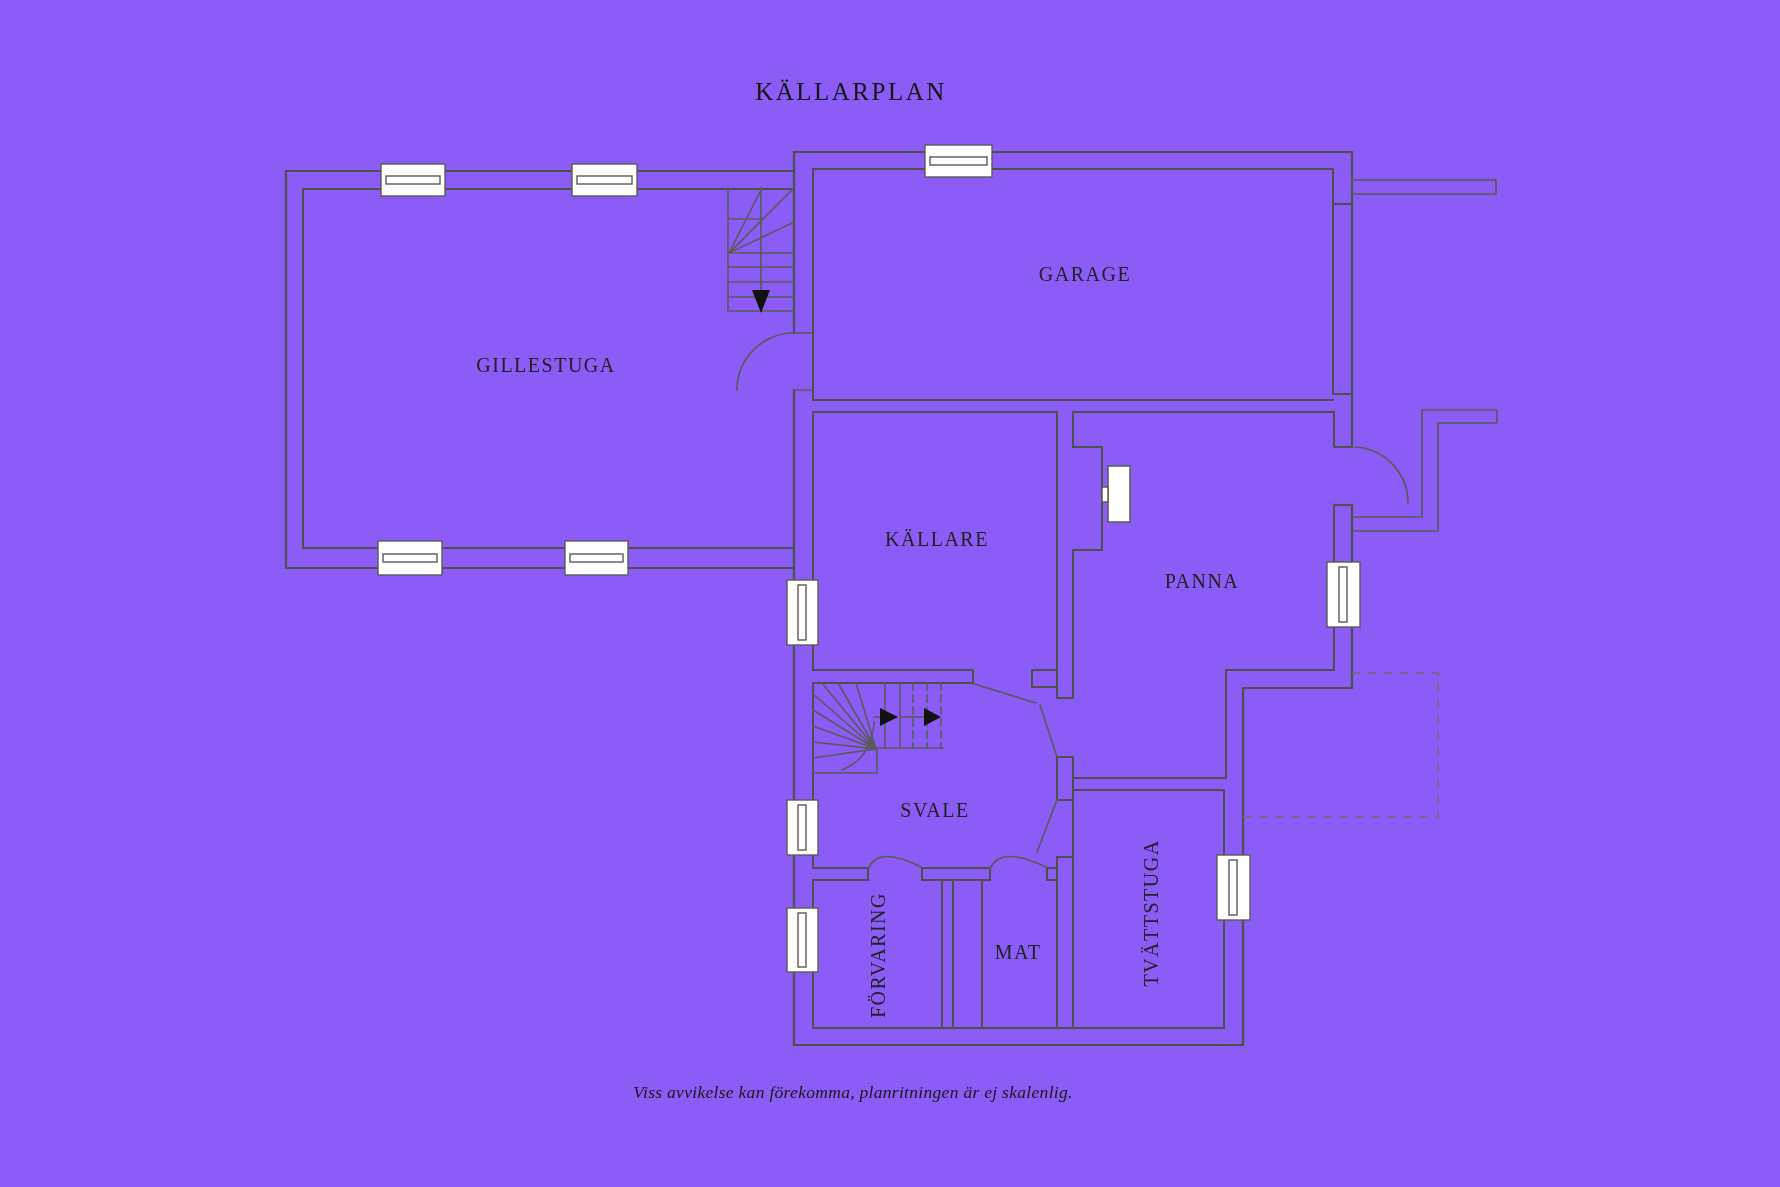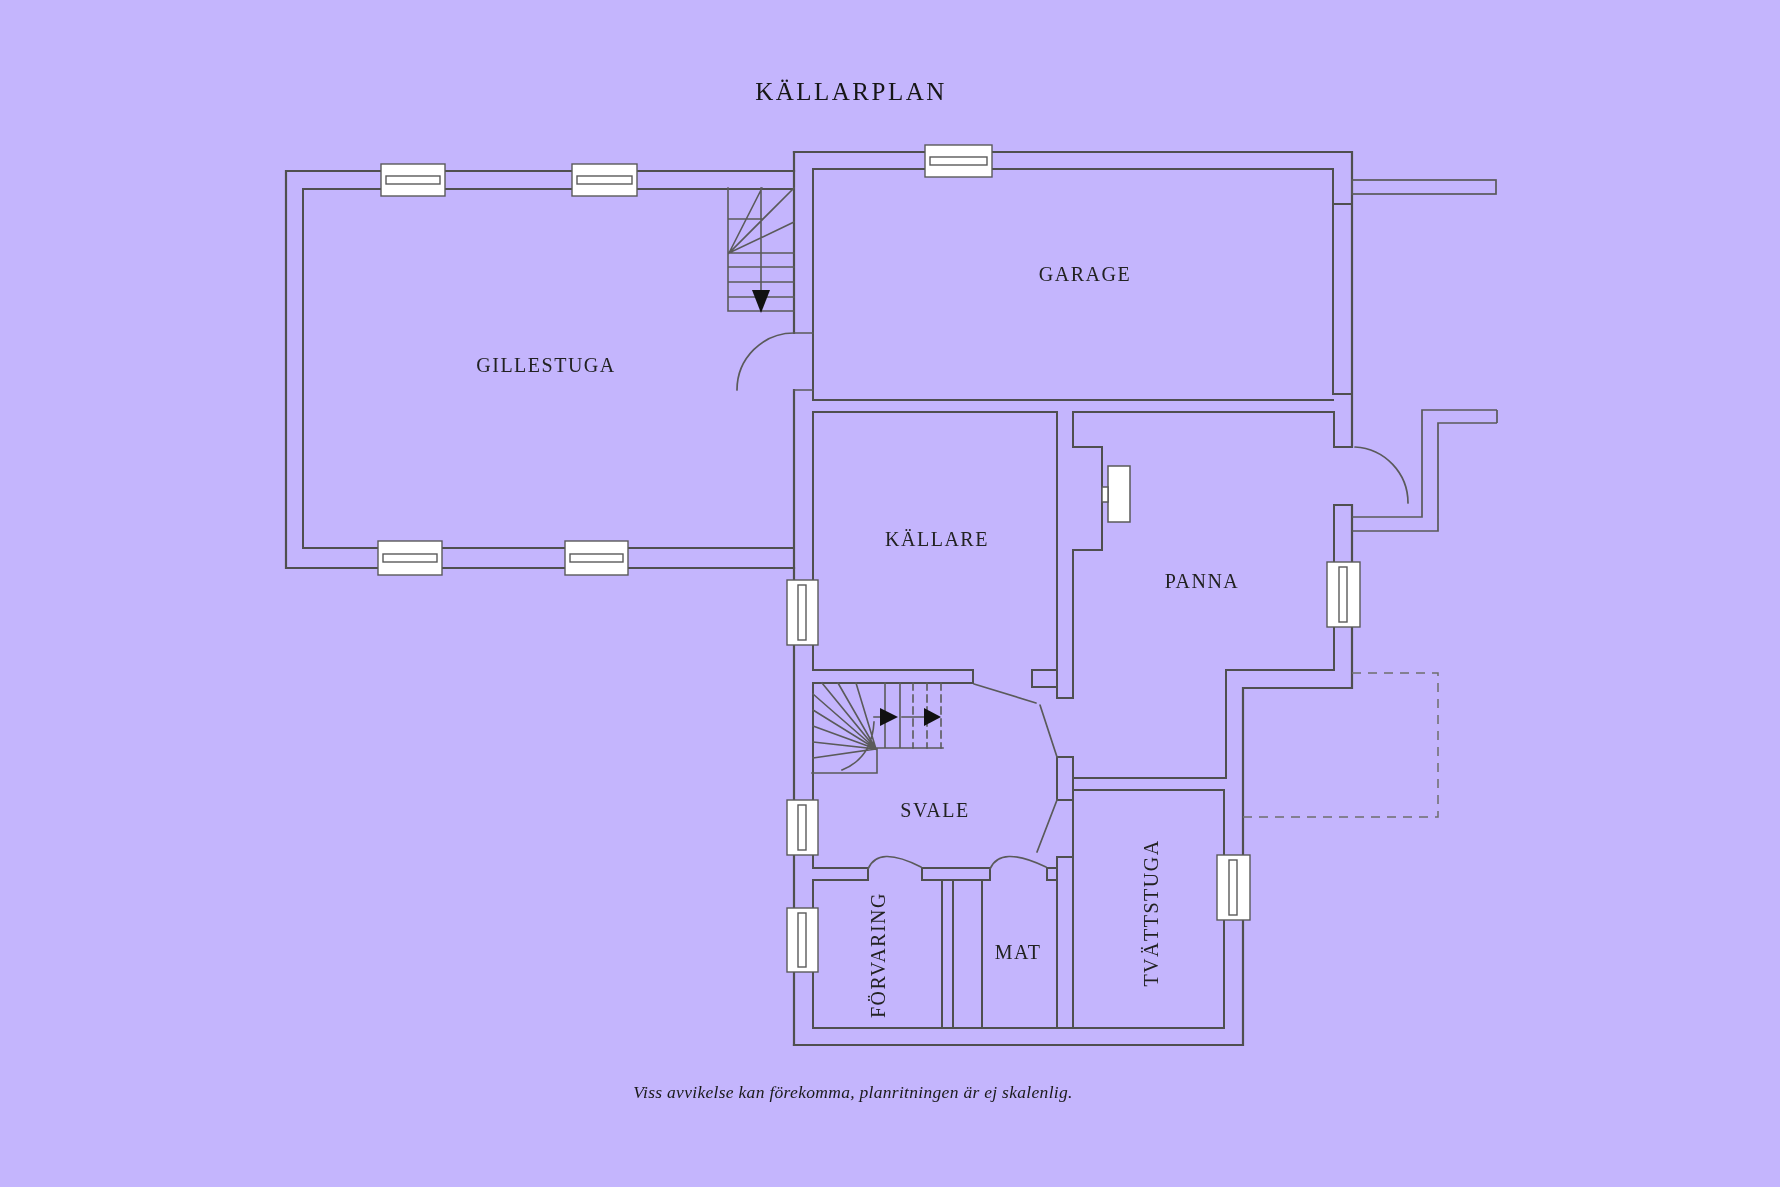--- a/index.html
+++ b/index.html
@@ -1,16 +1,16 @@
 <!DOCTYPE html>
 <html><head>
 <meta charset="utf-8">
 <style>
   html,body{margin:0;padding:0;background:#ffffff;}
-  #page{position:relative;width:1780px;height:1187px;background:#c4b5fd;overflow:hidden;}
+  #page{position:relative;width:1780px;height:1187px;background:#8b5cf6;overflow:hidden;}
   svg{display:block;}
   text{font-family:"Liberation Serif", serif;fill:#1c1c1c;}
   .title-label{font-size:25px;letter-spacing:2.5px;fill:#161616;text-anchor:middle;}
   .room-label{font-size:20px;letter-spacing:1.5px;fill:#222;text-anchor:middle;}
   .footer-label{font-size:17.5px;font-style:italic;letter-spacing:.3px;fill:#1a1a1a;text-anchor:middle;}
 </style>
 </head>
 <body>
 
 <div id="page">

